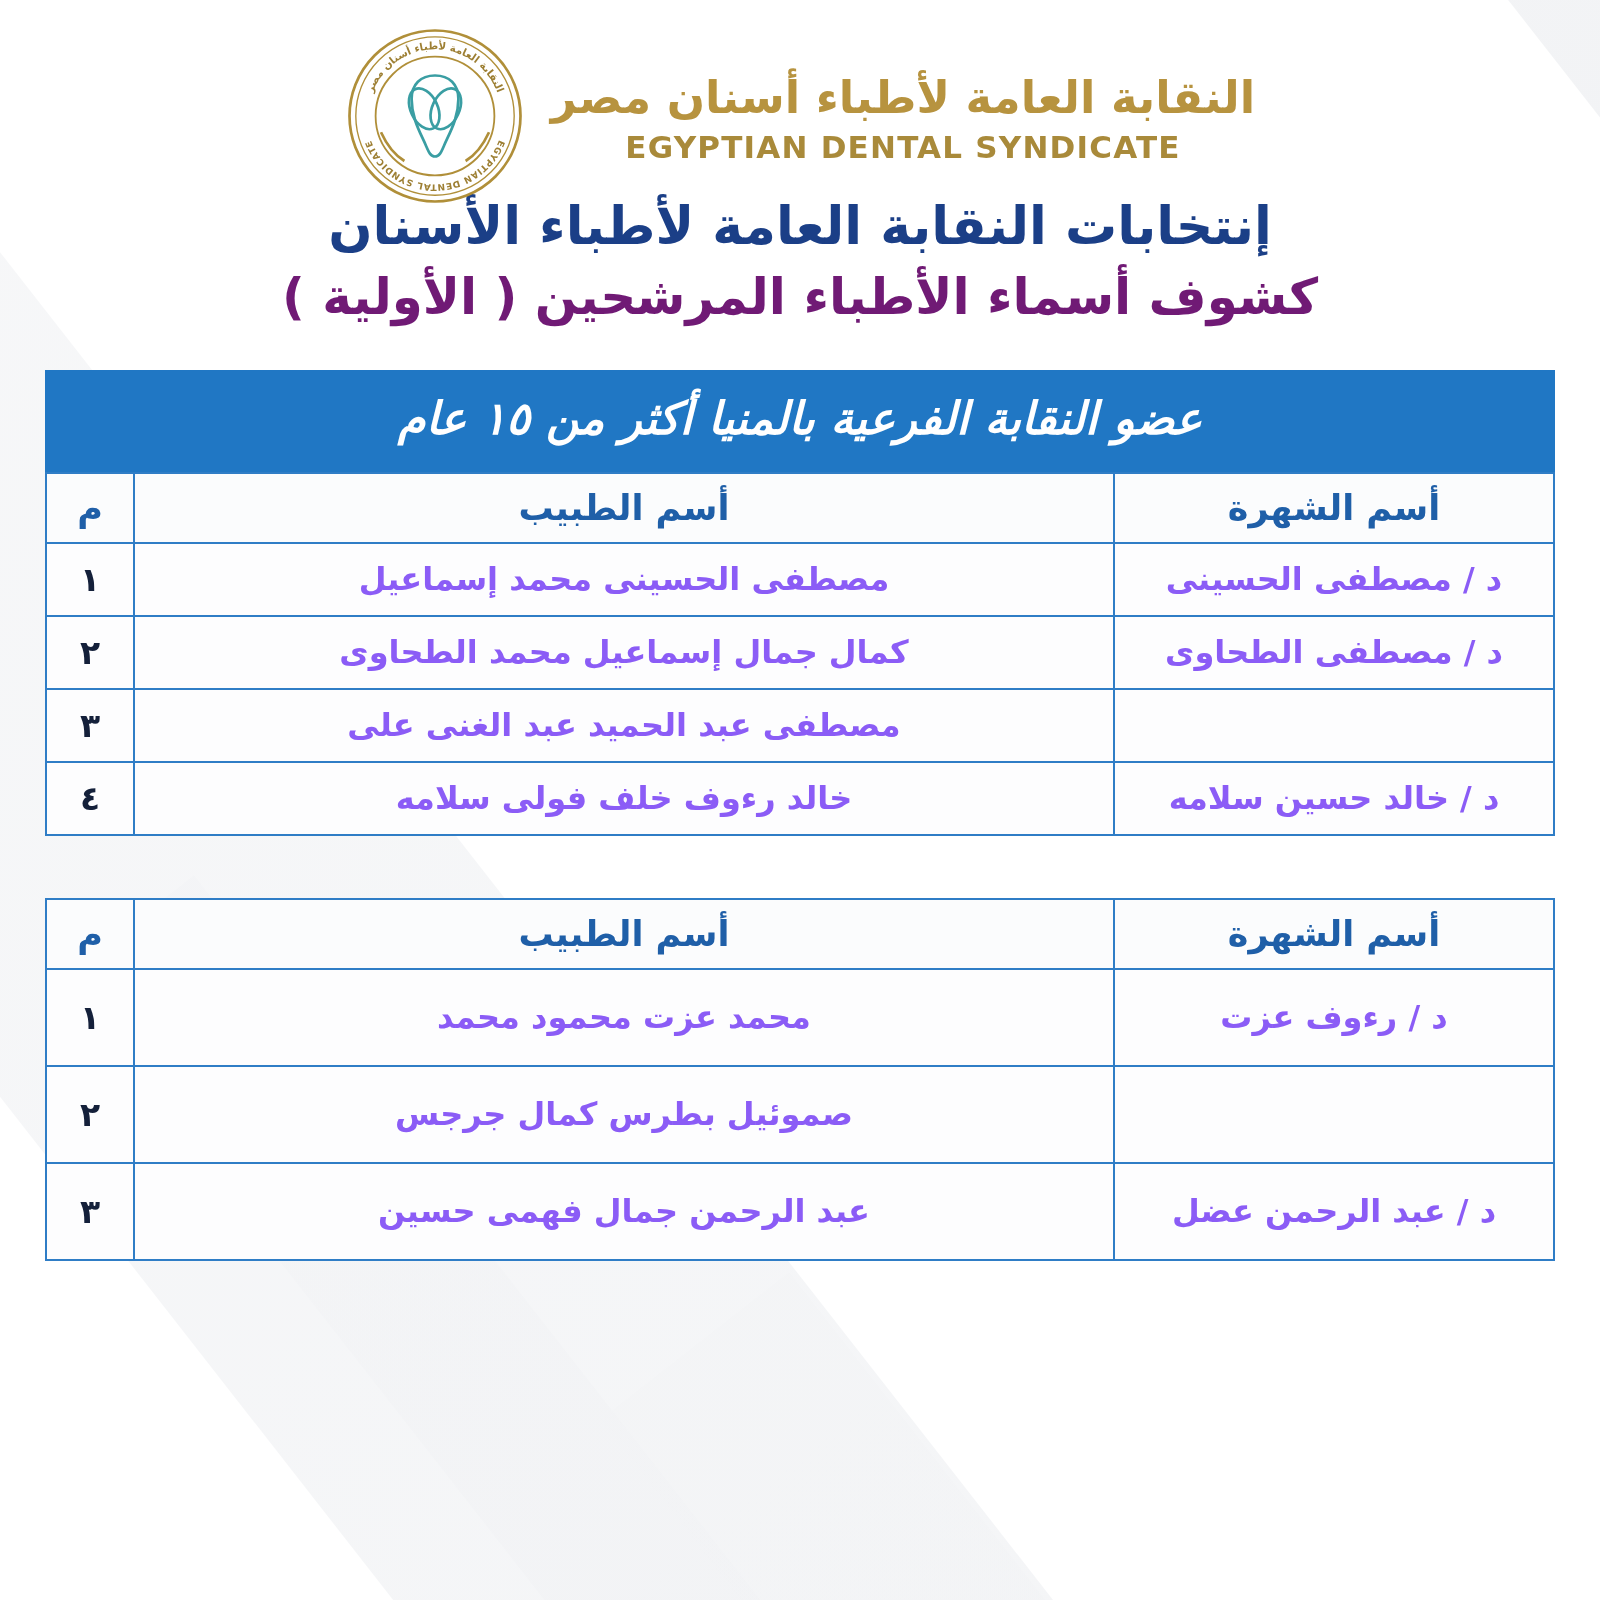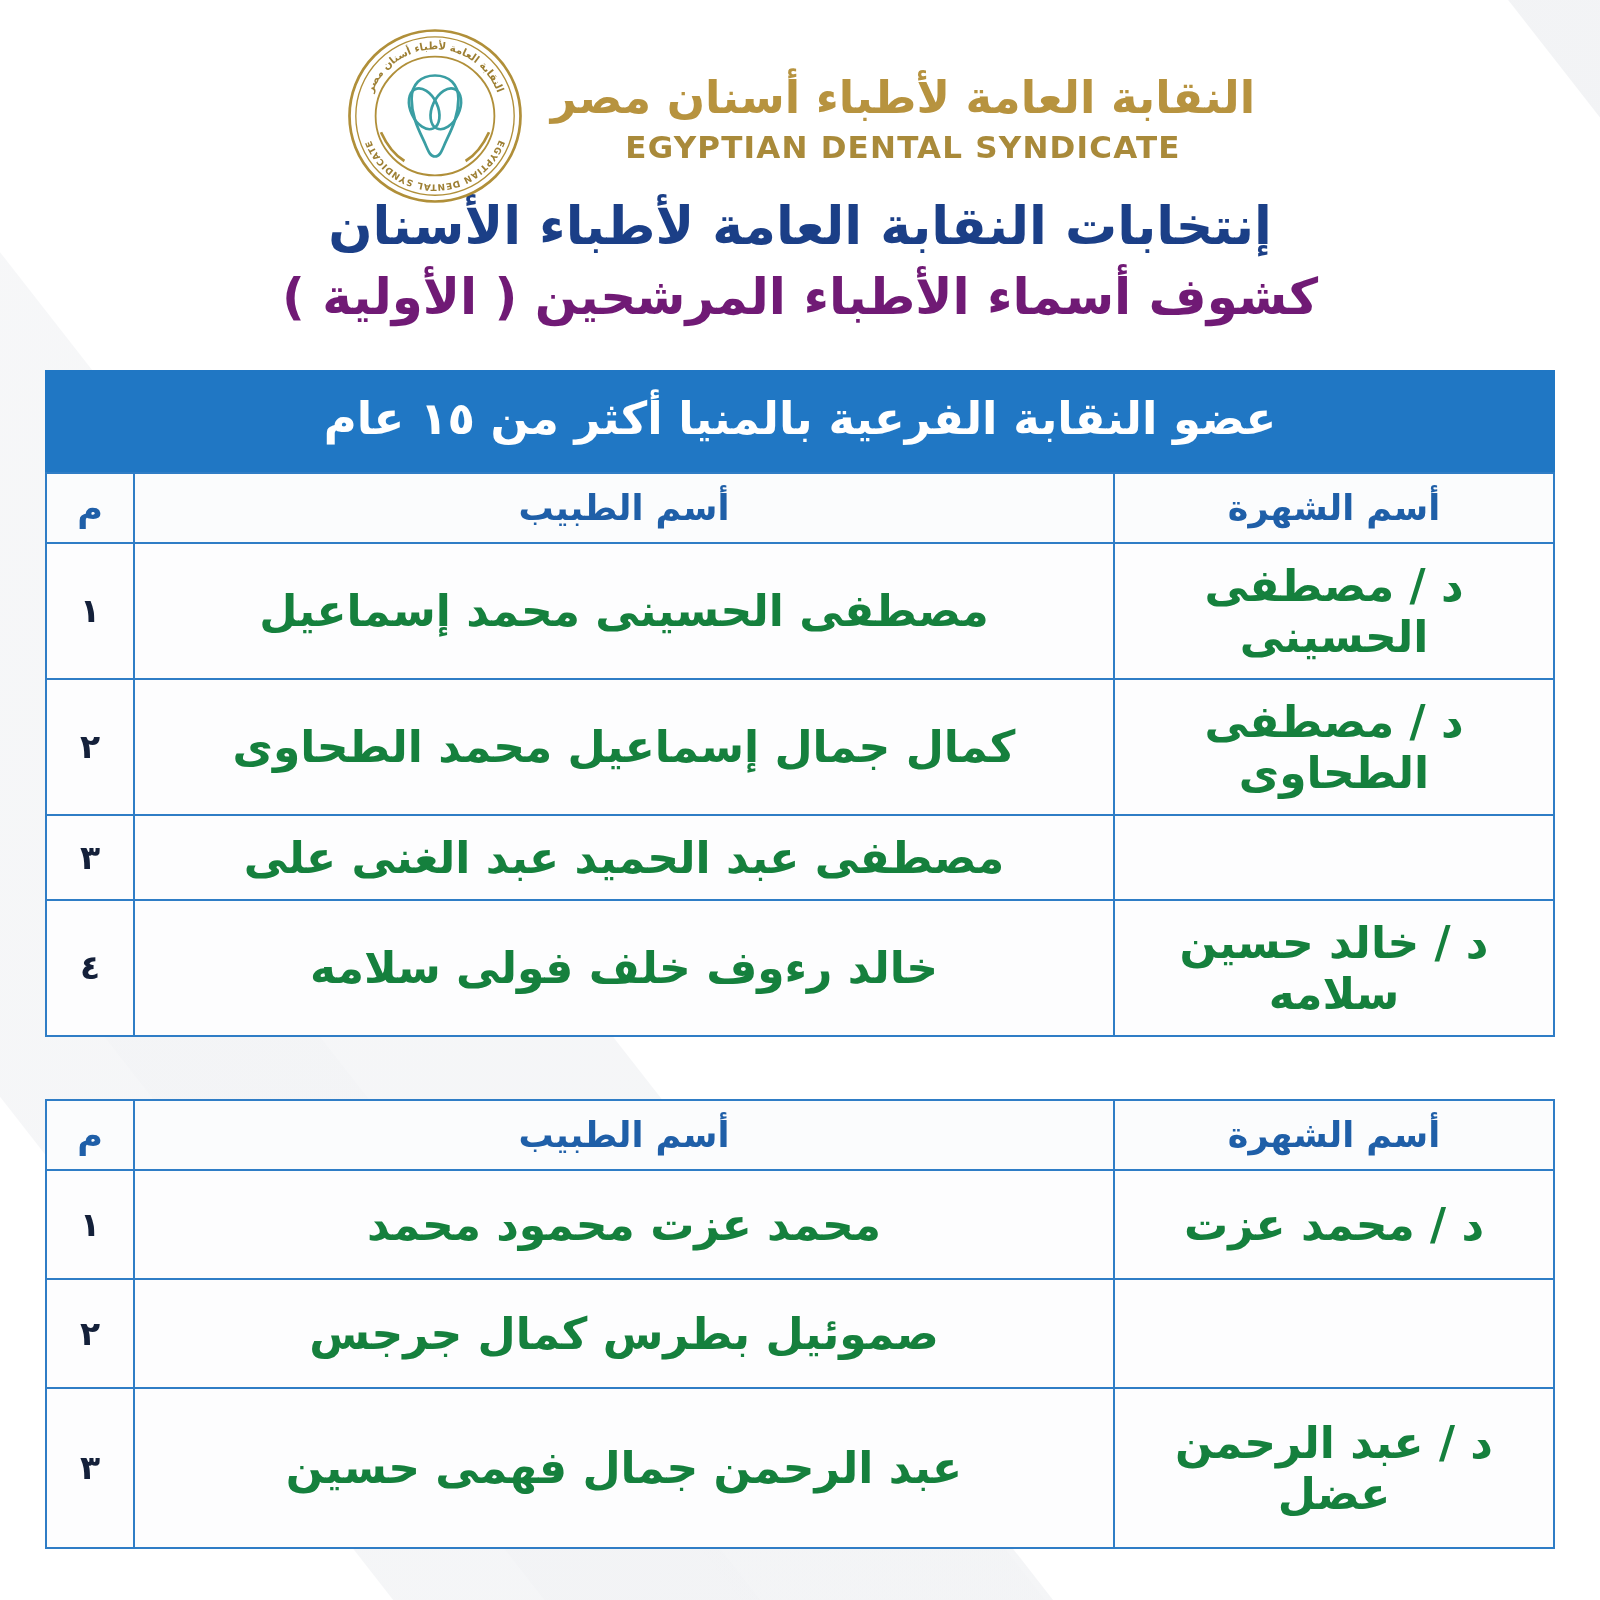--- a/index.html
+++ b/index.html
@@ -117,20 +117,21 @@
   .tbl-head {
     background: #2077c4;
     color: #ffffff;
     text-align: center;
     font-size: 45px;
     font-weight: bold;
     padding: 22px 10px 26px;
     line-height: 1.1;
     border: 2px solid #2077c4;
     white-space: nowrap;
+    font-style: italic;
   }
 
   table.roster {
     width: 100%;
     border-collapse: collapse;
     table-layout: fixed;
     background: #fdfdfe;
   }
   table.roster col.c-num   { width: 88px; }
   table.roster col.c-name  { width: auto; }
@@ -142,22 +143,22 @@
     vertical-align: middle;
   }
   table.roster th {
     color: #1f5fa8;
     font-size: 35px;
     font-weight: bold;
     padding: 14px 6px;
     background: #fbfcfd;
   }
   table.roster td {
-    color: #15803d;
-    font-size: 44px;
+    color: #8b5cf6;
+    font-size: 32px;
     font-weight: bold;
     padding: 16px 10px;
     background: #fdfdfe;
   }
   table.roster td.num {
     font-size: 33px;
     color: #14203a;
   }
   .block2 table.roster td { padding: 28px 10px; }
 </style>
@@ -257,21 +258,21 @@
         </colgroup>
       <thead>
         <tr>
           <th>أسم الشهرة</th>
           <th>أسم الطبيب</th>
           <th>م</th>
         </tr>
       </thead>
       <tbody>
         <tr>
-          <td>د / محمد عزت</td>
+          <td>د / رءوف عزت</td>
           <td>محمد عزت محمود محمد</td>
           <td class="num">١</td>
         </tr>
         <tr>
           <td></td>
           <td>صموئيل بطرس كمال جرجس</td>
           <td class="num">٢</td>
         </tr>
         <tr>
           <td>د / عبد الرحمن عضل</td>

